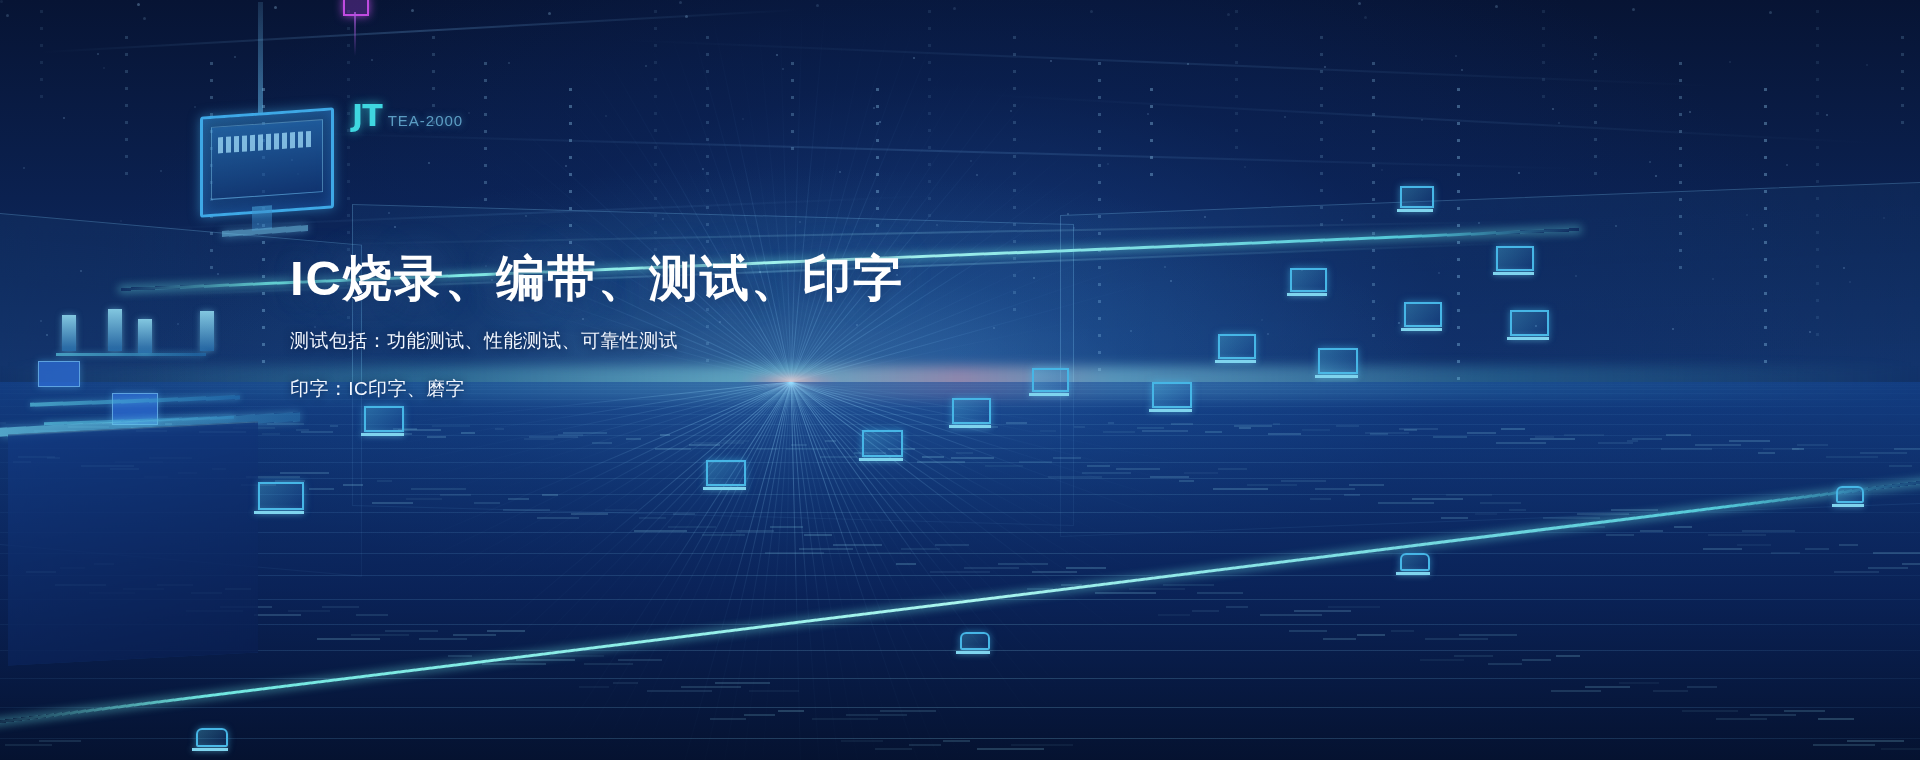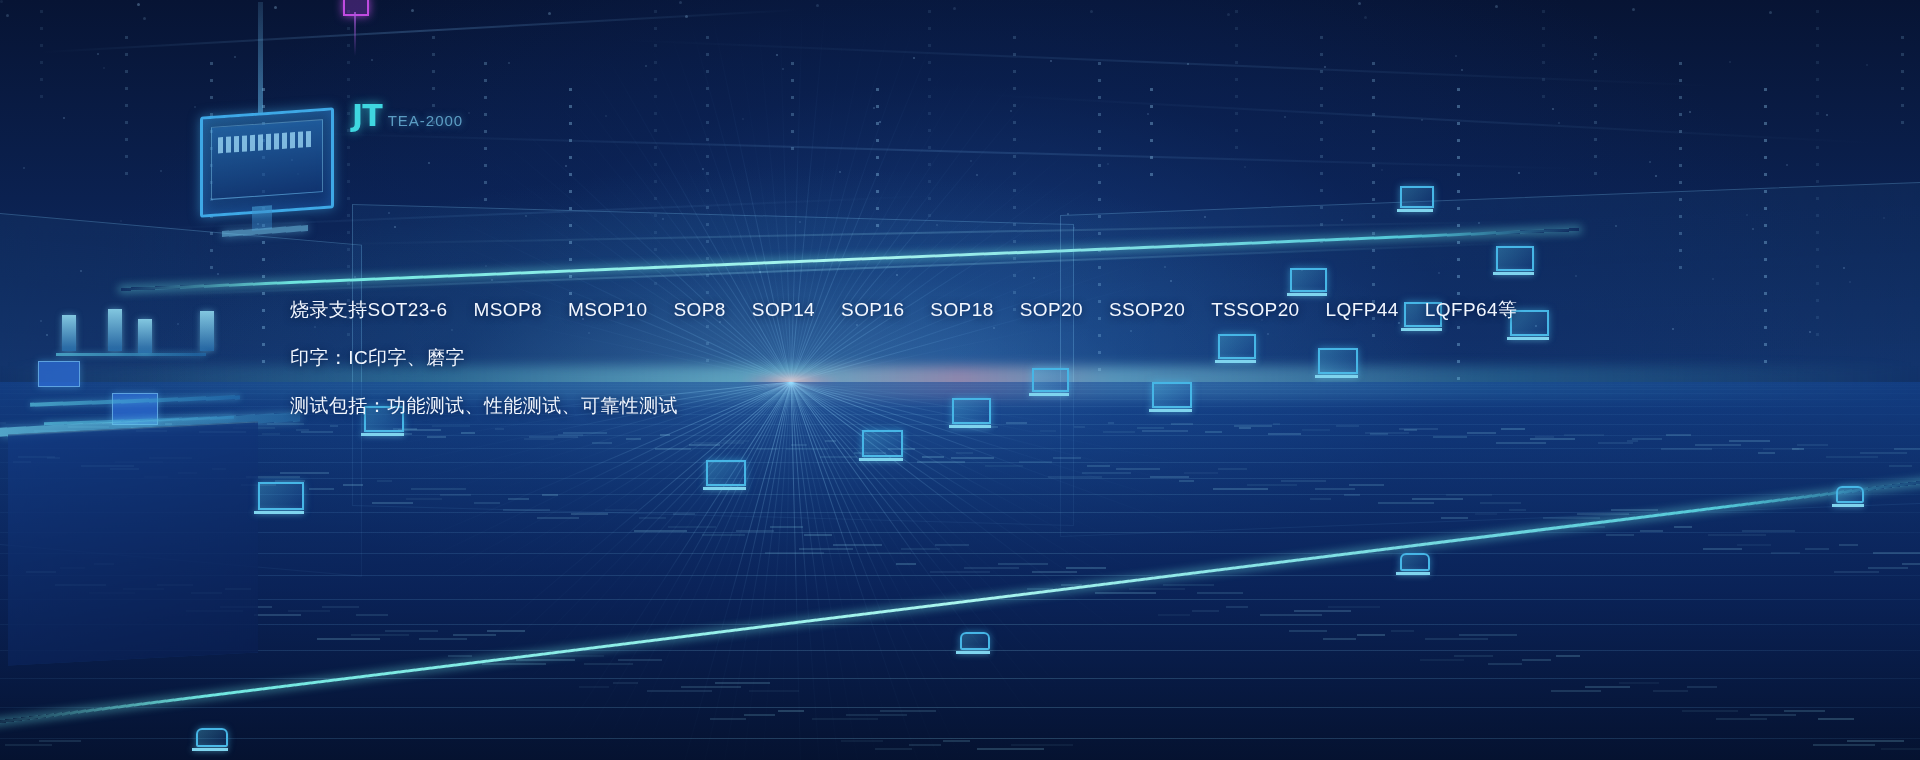--- a/index.html
+++ b/index.html
@@ -897,34 +897,21 @@
     <div class="scr" style="width:24px;height:13px;border-radius:6px 6px 2px 2px;"></div>
       <div class="base" style="width:32px;margin-left:-4px;"></div>
   </div>
   <div class="laptop" style="left:196px;top:728px;">
     <div class="scr" style="width:28px;height:15px;border-radius:6px 6px 2px 2px;"></div>
       <div class="base" style="width:36px;margin-left:-4px;"></div>
   </div>
 
   <div id="text-block">
 
-
-    <ul id="spec-list">
-      <li class="lead">烧录支持SOT23-6</li>
-    <li>MSOP8</li>
-        <li>MSOP10</li>
-        <li>SOP8</li>
-        <li>SOP14</li>
-        <li>SOP16</li>
-        <li>SOP18</li>
-        <li>SOP20</li>
-        <li>SSOP20</li>
-        <li>TSSOP20</li>
-        <li>LQFP44</li>
-        <li>LQFP64等</li>
-      </ul>
-
+    <h1 id="main-title">IC烧录、编带、测试、印字</h1>
+
+
+    <div class="desc-line">测试包括：功能测试、性能测试、可靠性测试</div>
     <div class="desc-line">印字：IC印字、磨字</div>
-    <div class="desc-line">测试包括：功能测试、性能测试、可靠性测试</div>
 
   </div>
 
 </div>
 
 </body></html>

